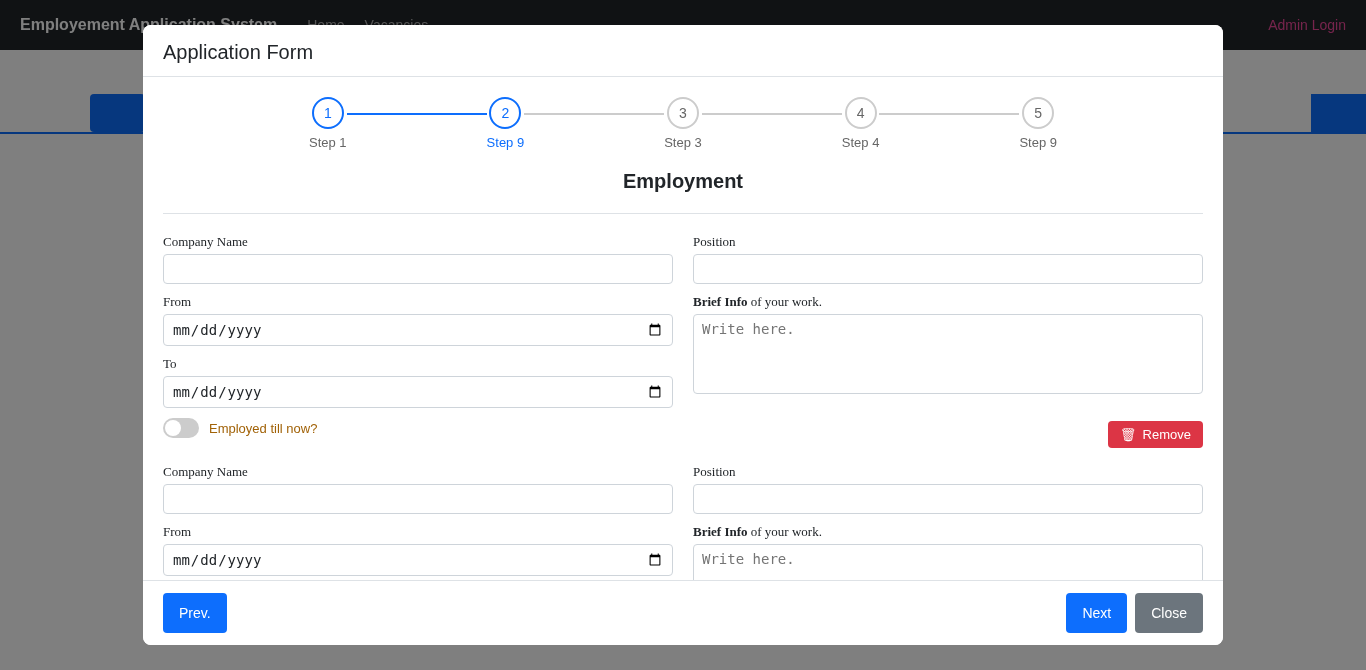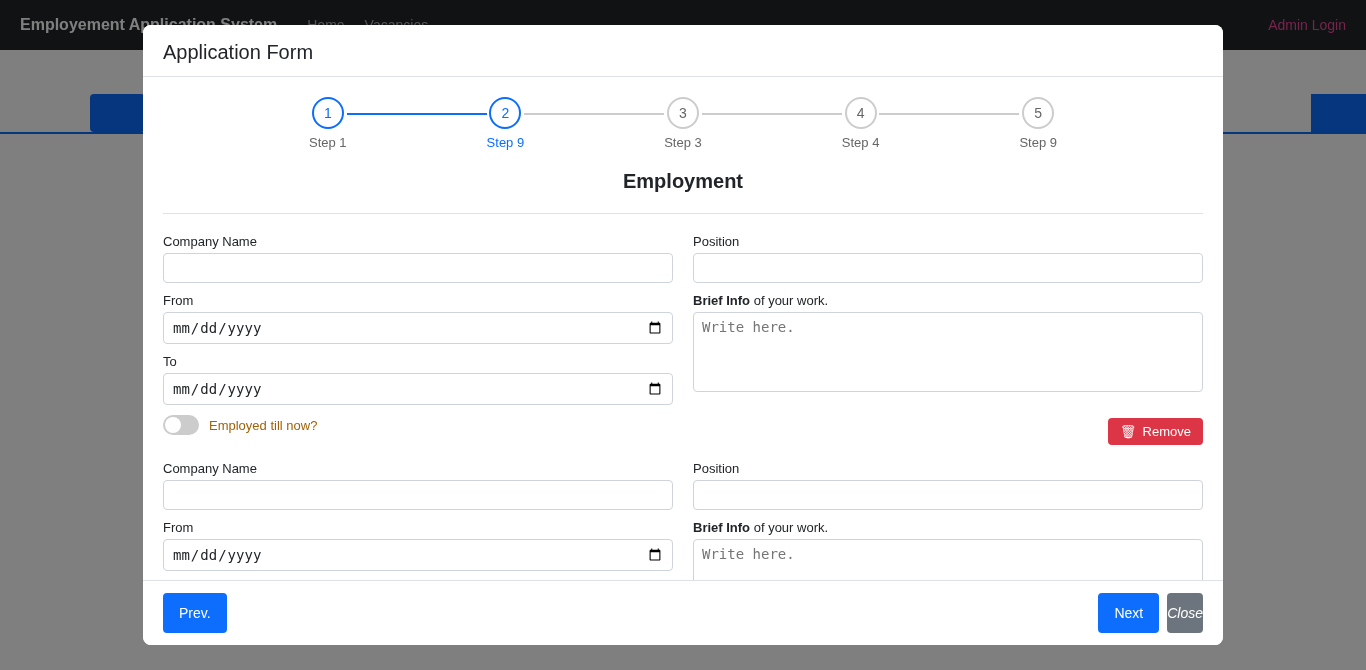--- a/index.html
+++ b/index.html
@@ -197,20 +197,21 @@
 
     .form-group {
       margin-bottom: 10px;
     }
 
     .form-label {
       display: block;
       font-size: 13px;
       color: #212529;
       margin-bottom: 4px;
+      font-family: Liberation Serif, serif;
     }
     .form-label span {
       font-weight: normal;
     }
 
     .form-control {
       width: 100%;
       padding: 6px 8px;
       border: 1px solid #ced4da;
       border-radius: 4px;
@@ -310,24 +311,23 @@
       padding: 12px 16px;
       font-size: 14px;
       cursor: pointer;
     }
 
     .btn-close-modal {
       background: #6c757d;
       color: #fff;
       border: none;
       border-radius: 4px;
-      padding: 8px 0;
+      padding: 8px 16px;
       font-size: 14px;
       cursor: pointer;
-      font-style: italic;
     }
 
     
     .modal-body::-webkit-scrollbar {
       width: 6px;
     }
     .modal-body::-webkit-scrollbar-track {
       background: #f1f1f1;
     }
     .modal-body::-webkit-scrollbar-thumb {

